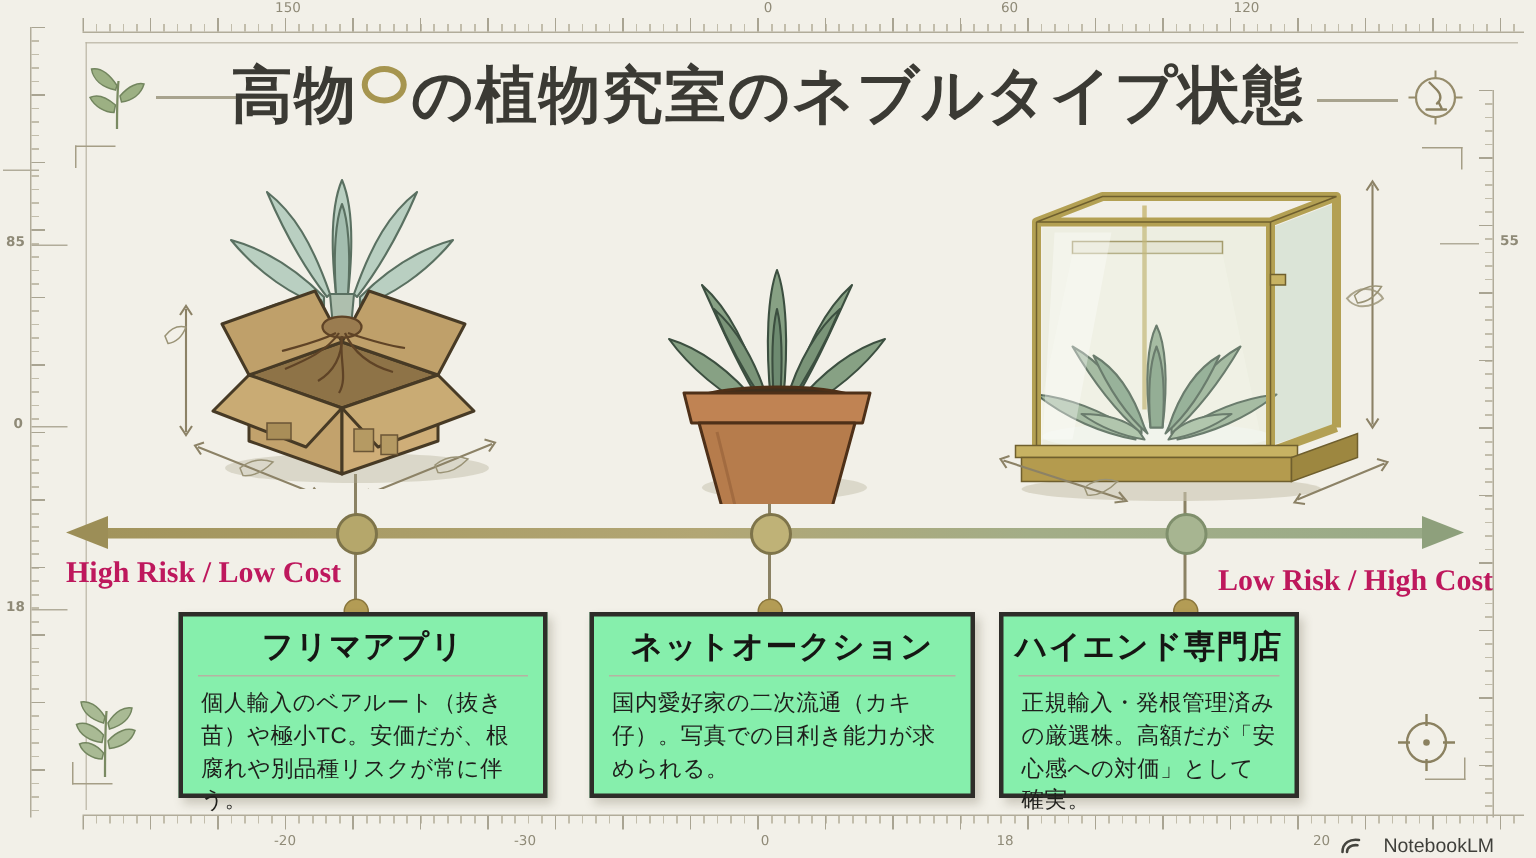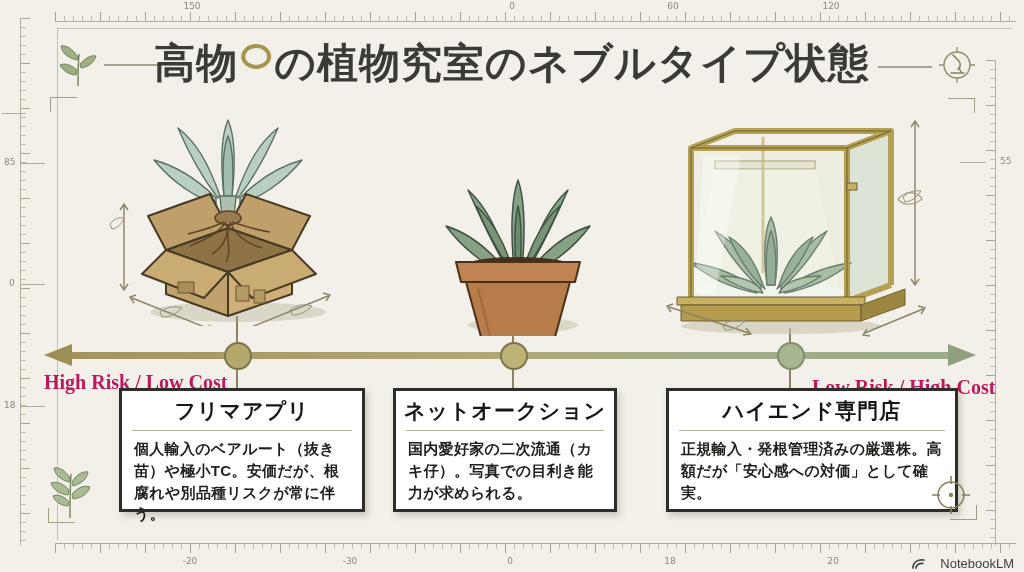--- a/index.html
+++ b/index.html
@@ -18,21 +18,21 @@
     background-size:100% 9px,100% 5px;background-position:top left,top left;background-repeat:no-repeat;}
   .ruler-left{position:absolute;left:20px;top:18px;width:10px;height:527px;border-left:1px solid #b1ac9a;
     background-image:repeating-linear-gradient(180deg,#a9a492 0 1px,transparent 1px 45px),
                      repeating-linear-gradient(180deg,#c2bdab 0 1px,transparent 1px 9px);
     background-size:9px 100%,5px 100%;background-position:left top,left top;background-repeat:no-repeat;}
   .ruler-right{position:absolute;left:985px;top:60px;width:10px;height:485px;border-right:1px solid #b1ac9a;
     background-image:repeating-linear-gradient(180deg,#a9a492 0 1px,transparent 1px 45px),
                      repeating-linear-gradient(180deg,#c2bdab 0 1px,transparent 1px 9px);
     background-size:9px 100%,5px 100%;background-position:right top,right top;background-repeat:no-repeat;}
   .num{position:absolute;font-size:9px;color:#8f8a77;font-family:"DejaVu Sans",sans-serif;transform:translateX(-50%);}
-  .numy{position:absolute;font-size:9px;color:#8f8a77;font-family:"DejaVu Sans",sans-serif;}
+  .numy{position:absolute;font-size:9px;color:#8f8a77;font-family:"DejaVu Sans",sans-serif;font-weight:bold;}
   .rl-mark{position:absolute;height:1px;background:#b1ac9a;}
   .bracket{position:absolute;width:26px;height:14px;border:0 solid #a59e86;}
   
   .title{position:absolute;top:36px;left:50%;transform:translateX(-50%);white-space:nowrap;
     font-family:"Liberation Serif","DejaVu Serif",serif;font-weight:700;font-size:41px;
     color:#3b3a34;letter-spacing:1px;}
   .ring{display:inline-block;width:22px;height:17px;border:4px solid #a6954f;border-radius:50%;
     margin:0 3px;vertical-align:8px;}
   .title-line{position:absolute;height:2px;background:#8f8970;opacity:.75;}
   
@@ -41,49 +41,49 @@
   .arrow-left{position:absolute;left:44px;top:344px;width:0;height:0;
     border-top:11px solid transparent;border-bottom:11px solid transparent;border-right:28px solid #9c8e57;}
   .arrow-right{position:absolute;left:948px;top:344px;width:0;height:0;
     border-top:11px solid transparent;border-bottom:11px solid transparent;border-left:28px solid #8ea07c;}
   .axis-label{position:absolute;font-family:"Liberation Serif","DejaVu Serif",serif;font-weight:700;
     font-size:20px;color:#be185d;}
   .node{position:absolute;width:24px;height:24px;border-radius:50%;border:2px solid #7e744a;}
   .connector{position:absolute;width:2px;background:#8b8264;}
   .pin{position:absolute;width:15px;height:15px;border-radius:50%;background:#b39c55;border:1px solid #8a763c;}
   
-  .card{position:absolute;top:388px;height:124px;background:#ffffff;border:3px solid #2e2d29;
+  .card{position:absolute;top:408px;height:124px;background:#86efac;border:3px solid #2e2d29;
     box-sizing:border-box;box-shadow:3px 4px 6px rgba(90,85,60,.25);}
   .card-title{text-align:center;font-size:21px;font-weight:700;color:#161614;padding:6px 0 5px;letter-spacing:1px;}
   .card-divider{height:1px;background:#b6b2a2;margin:0 10px;}
-  .card-body{padding:7px 12px 0;font-size:15px;font-weight:700;line-height:1.45;color:#1f1f1c;letter-spacing:.3px;}
+  .card-body{padding:7px 12px 0;font-size:15px;font-weight:400;line-height:1.45;color:#1f1f1c;letter-spacing:.3px;}
   
   .illus{position:absolute;}
   .leafglyph{position:absolute;opacity:.8;}
-  .footer{position:absolute;right:10px;bottom:1px;display:flex;align-items:center;gap:14px;
+  .footer{position:absolute;right:28px;bottom:1px;display:flex;align-items:center;gap:14px;
     font-size:13px;color:#3f3f3a;font-weight:500;}
 </style>
 </head>
 <body>
 
 <div id="canvas">
 
   <div class="ruler-top"></div>
   <div class="ruler-bottom"></div>
   <div class="ruler-left"></div>
   <div class="ruler-right"></div>
   <span class="num" style="left:192px;top:1px">150</span>
   <span class="num" style="left:512px;top:1px">0</span>
   <span class="num" style="left:673px;top:1px">60</span>
   <span class="num" style="left:831px;top:1px">120</span>
   <span class="num" style="left:190px;top:556px">-20</span>
   <span class="num" style="left:350px;top:556px">-30</span>
   <span class="num" style="left:510px;top:556px">0</span>
   <span class="num" style="left:670px;top:556px">18</span>
-  <span class="num" style="left:833px;top:556px">20</span>
+  <span class="num" style="left:881px;top:556px">20</span>
   <span class="numy" style="left:4px;top:157px">85</span>
   <span class="numy" style="left:9px;top:278px">0</span>
   <span class="numy" style="left:4px;top:400px">18</span>
   <span class="numy" style="left:1000px;top:156px">55</span>
   <div class="rl-mark" style="left:21px;top:163px;width:24px"></div>
   <div class="rl-mark" style="left:21px;top:284px;width:24px"></div>
   <div class="rl-mark" style="left:21px;top:406px;width:24px"></div>
   <div class="rl-mark" style="left:2px;top:113px;width:24px"></div>
   <div class="rl-mark" style="left:960px;top:162px;width:26px"></div>
 
@@ -253,26 +253,26 @@
 
   <div class="pin" style="left:229px;top:399px"></div>
   <div class="pin" style="left:505px;top:399px"></div>
   <div class="pin" style="left:782px;top:399px"></div>
 
   <div class="card" style="left:119px;width:246px">
     <div class="card-title">フリマアプリ</div>
     <div class="card-divider"></div>
     <div class="card-body">個人輸入のベアルート（抜き苗）や極小TC。安価だが、根腐れや別品種リスクが常に伴う。</div>
   </div>
-  <div class="card" style="left:393px;width:224px">
+  <div class="card" style="left:393px;width:257px">
     <div class="card-title">ネットオークション</div>
     <div class="card-divider"></div>
     <div class="card-body">国内愛好家の二次流通（カキ仔）。写真での目利き能力が求められる。</div>
   </div>
-  <div class="card" style="left:666px;width:292px">
+  <div class="card" style="left:666px;width:200px">
     <div class="card-title">ハイエンド専門店</div>
     <div class="card-divider"></div>
     <div class="card-body">正規輸入・発根管理済みの厳選株。高額だが「安心感への対価」として確実。</div>
   </div>
 
   <svg class="illus" style="left:46px;top:466px" width="48" height="54" viewBox="0 0 48 54">
     <path d="M24,52 C24,38 24,22 25,8" stroke="#7a8a62" stroke-width="1.5" fill="none"></path>
     <path d="M24,12 C19,4 13,1 8,2 C9,9 15,14 23,16 Z" fill="#a9ba94" stroke="#72855e"></path>
     <path d="M26,16 C31,8 37,5 42,6 C41,13 35,18 27,20 Z" fill="#a9ba94" stroke="#72855e"></path>
     <path d="M23,24 C17,17 10,15 5,17 C7,24 14,28 22,29 Z" fill="#a9ba94" stroke="#72855e"></path>

